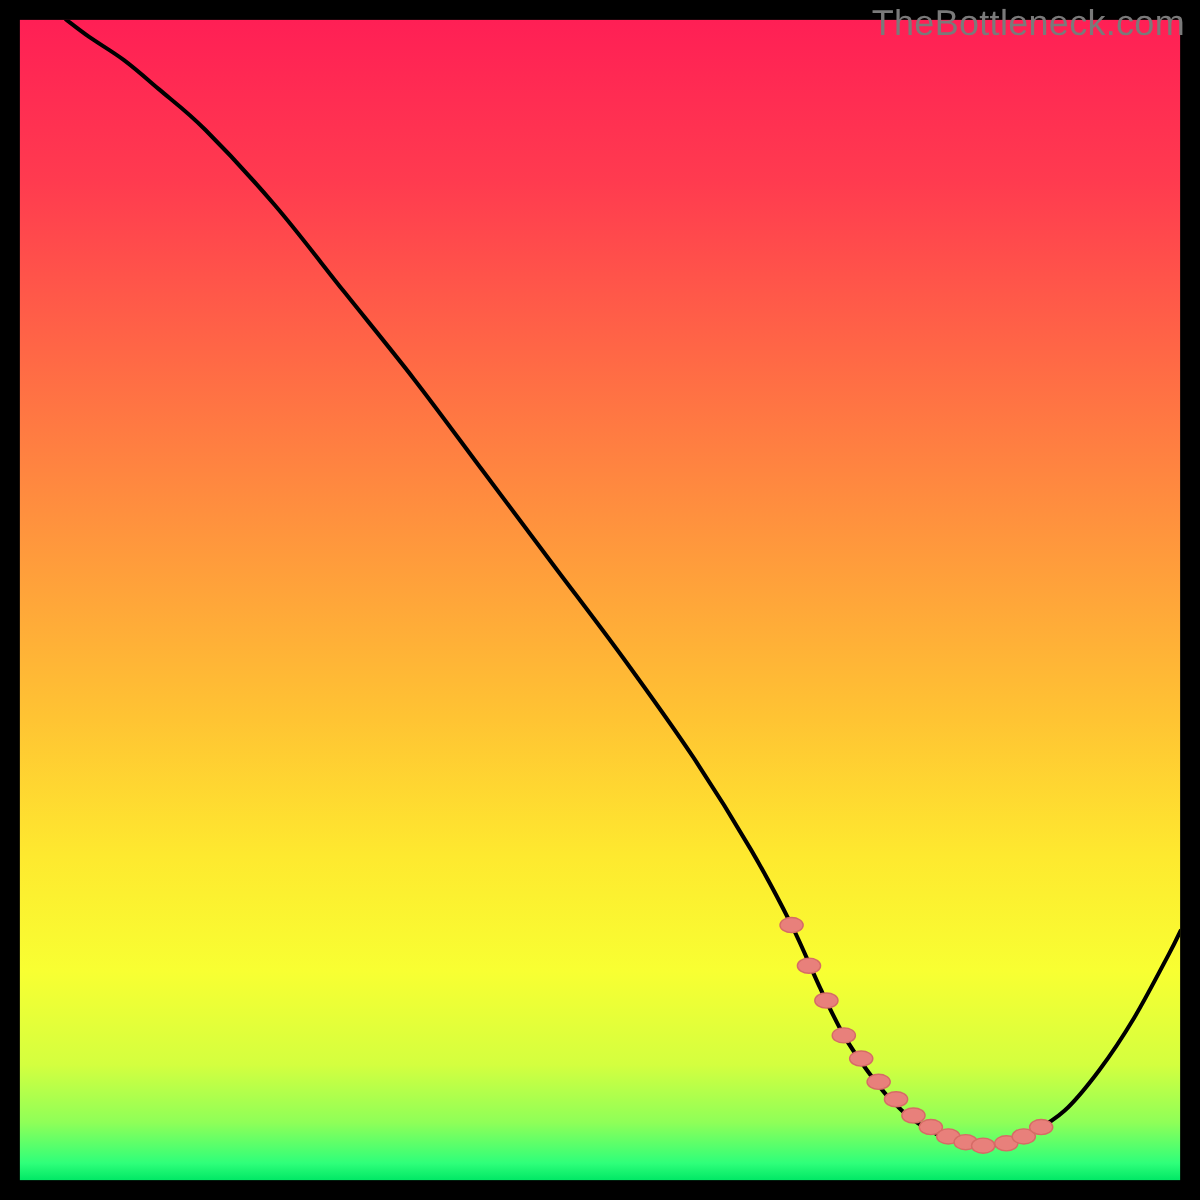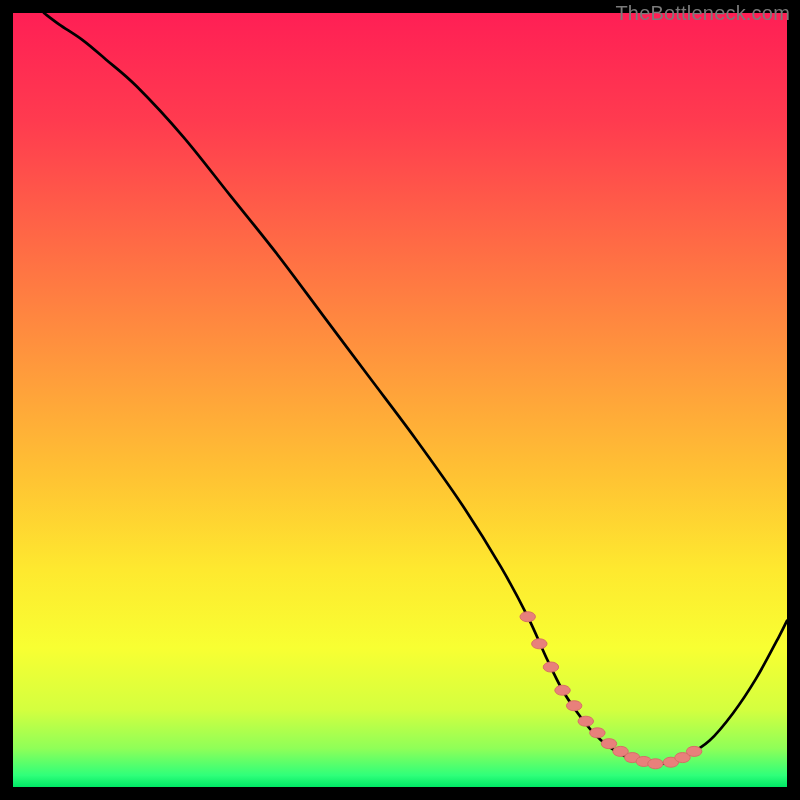--- a/index.html
+++ b/index.html
@@ -39,21 +39,21 @@
     top: 0;
     width: 100%;
     height: 100%;
     pointer-events: none;
   }
   .watermark {
     position: absolute;
     top: 2px;
     right: 10px;
     color: #7a7a7a;
-    font-size: 20px;
+    font-size: 24px;
     font-weight: 500;
     letter-spacing: 0.2px;
   }
 </style>
 </head>
 <body>
 
 <div class="stage">
 
   <div class="plot-area">

